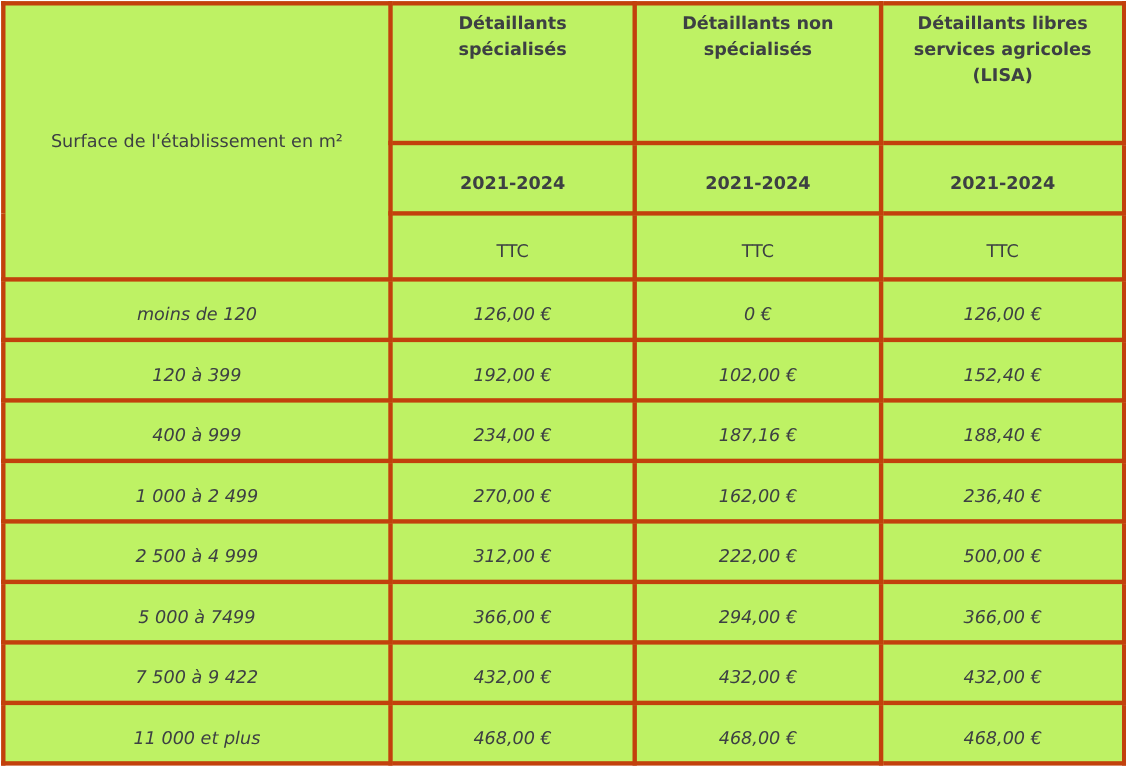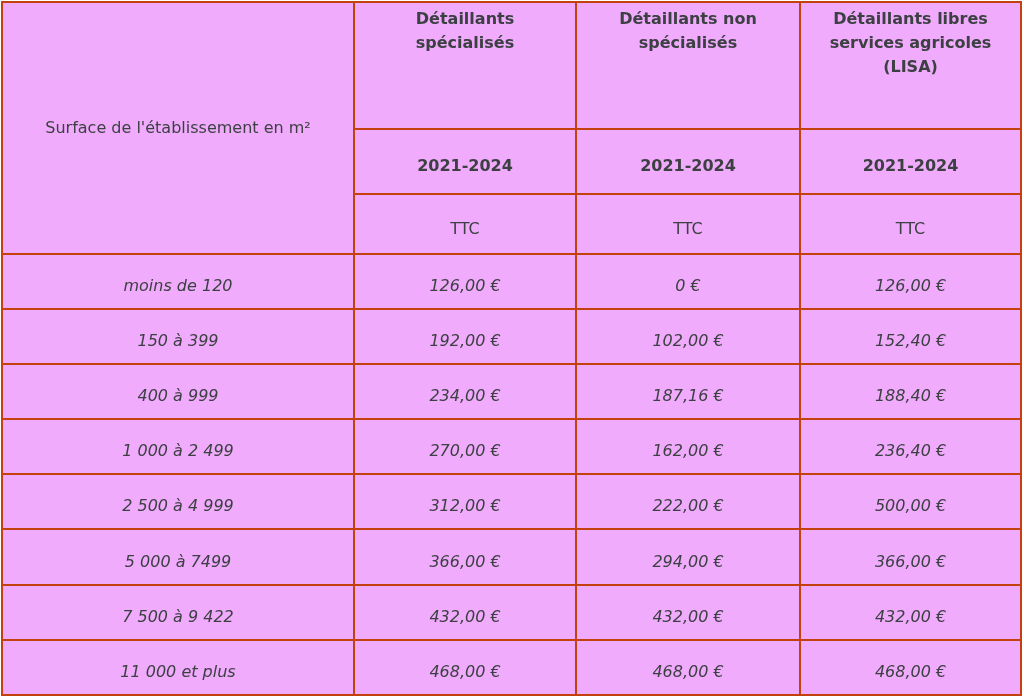--- a/index.html
+++ b/index.html
@@ -21,22 +21,22 @@
     top: 1px;
     width: 1021px;
     height: 695px;
     border-collapse: collapse;
     table-layout: fixed;
     font-size: 16px;
     color: #3d4043;
   }
   table.tariff td,
   table.tariff th {
-    border: 2px solid #c2410c;
-    background: #f0abfc;
+    border: 4px solid #c2410c;
+    background: #bef264;
     text-align: center;
     vertical-align: middle;
     padding: 0;
     line-height: 24px;
     font-weight: normal;
   }
   
   tr.hr1 { height: 127px; }
   tr.hr2 { height: 64px; }
   tr.hr3 { height: 60px; margin-left: 28px; }
@@ -99,21 +99,21 @@
         <td class="tax">TTC</td>
       </tr>
 
       <tr class="dr">
         <td>moins de 120</td>
         <td>126,00 €</td>
         <td>0 €</td>
         <td>126,00 €</td>
       </tr>
       <tr class="dr">
-        <td>150 à 399</td>
+        <td>120 à 399</td>
         <td>192,00 €</td>
         <td>102,00 €</td>
         <td>152,40 €</td>
       </tr>
       <tr class="dr">
         <td>400 à 999</td>
         <td>234,00 €</td>
         <td>187,16 €</td>
         <td>188,40 €</td>
       </tr>

